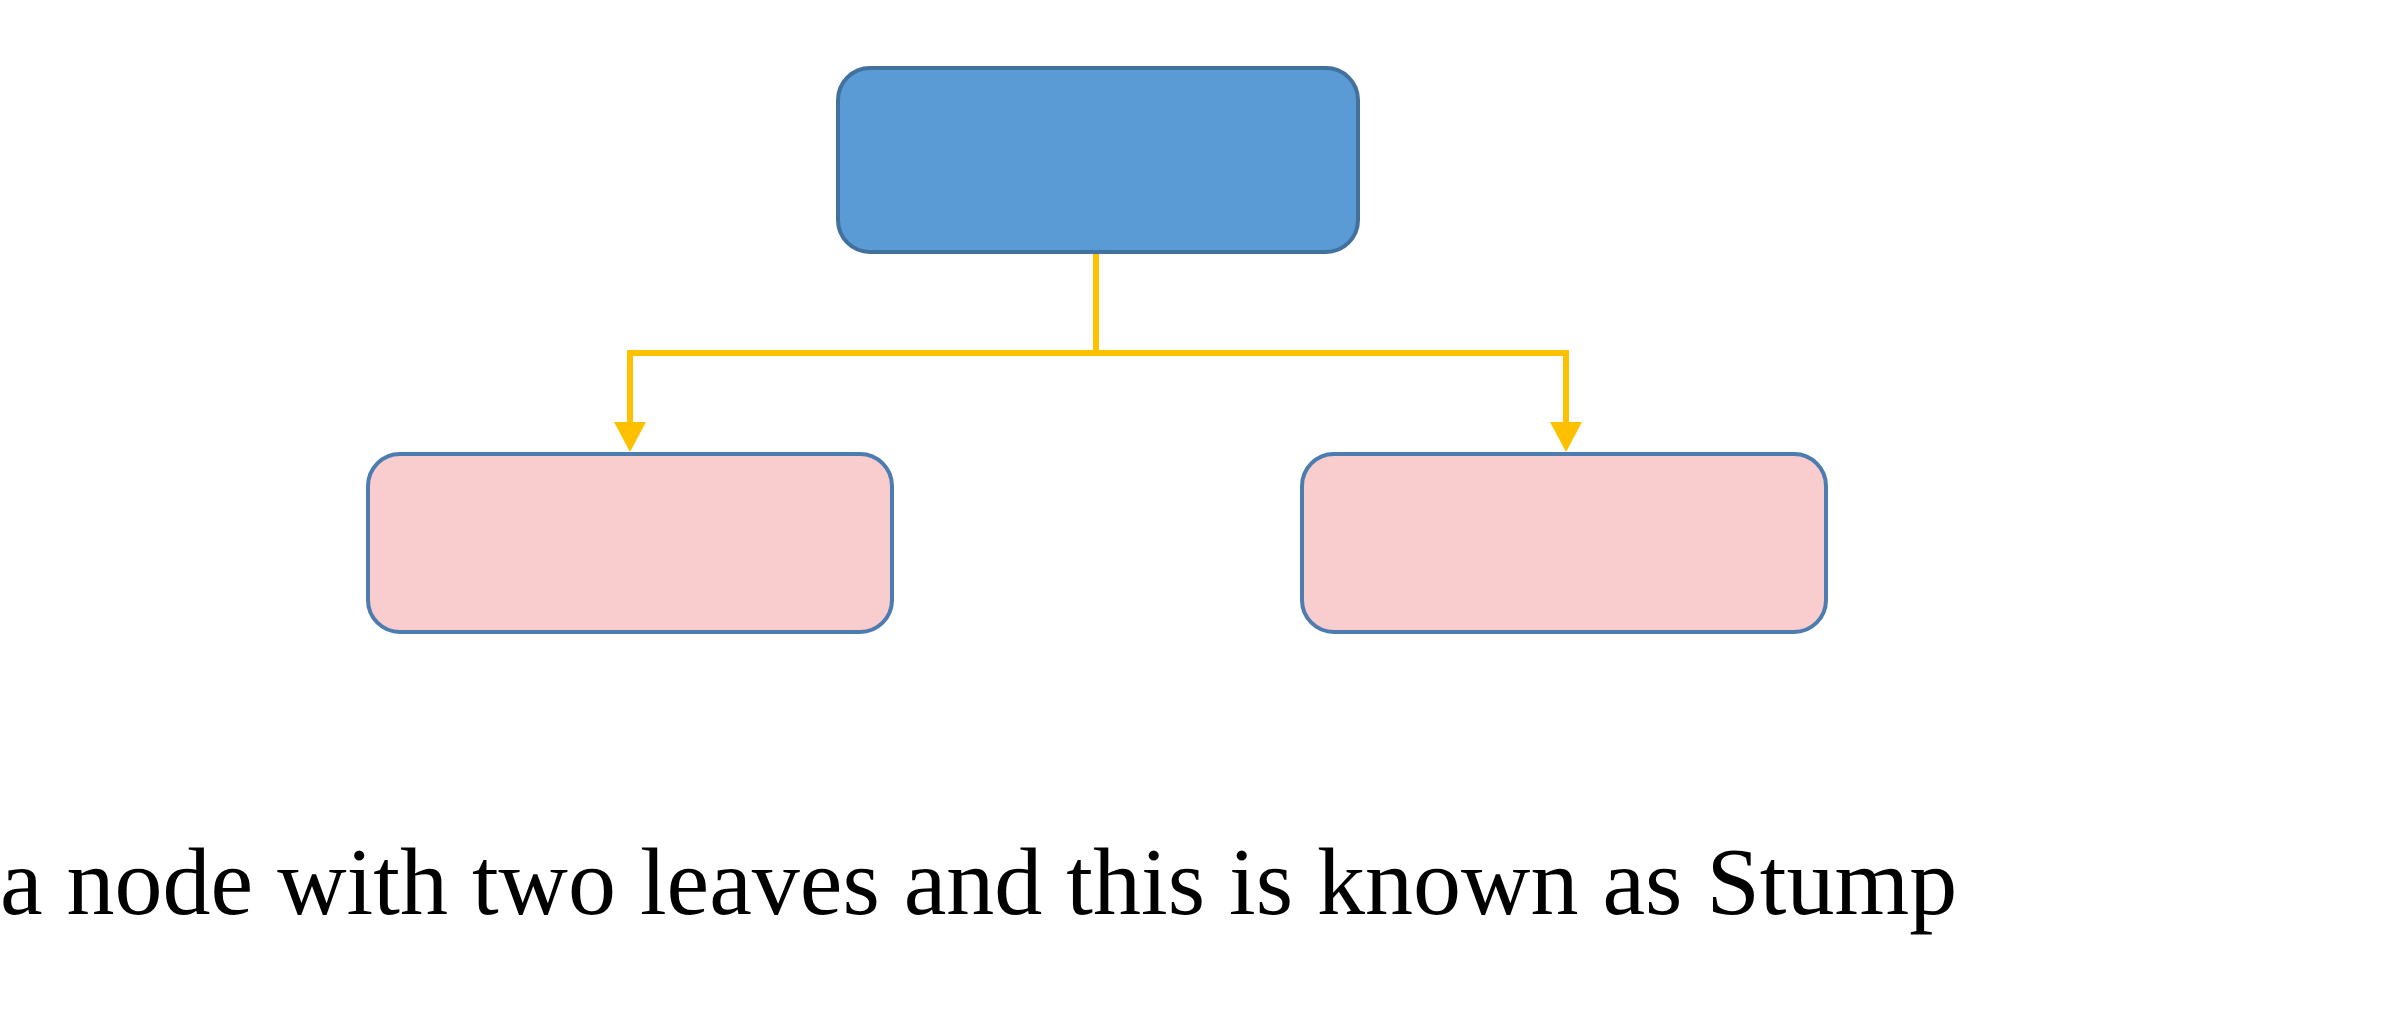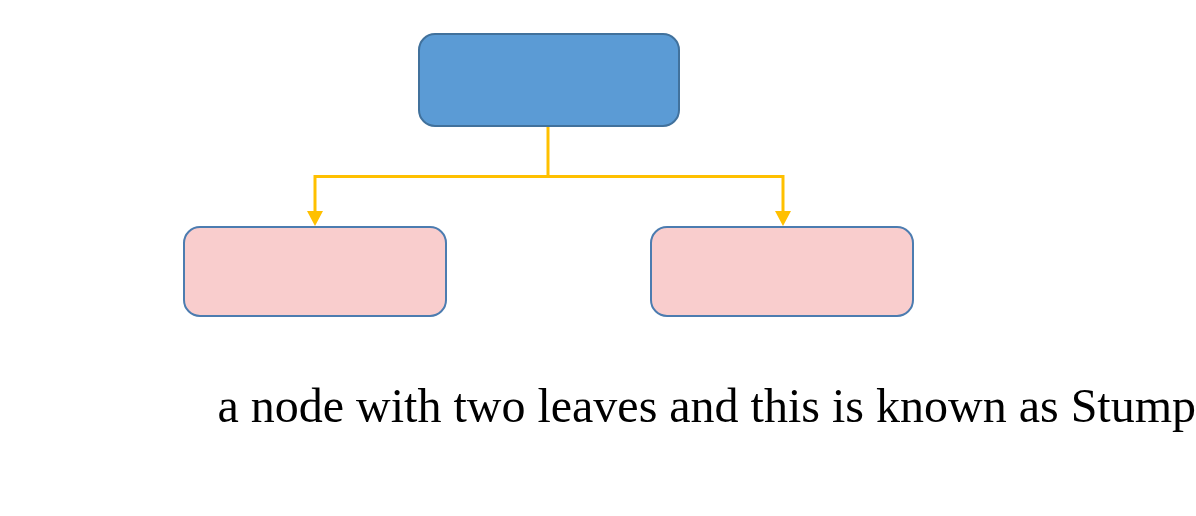--- a/index.html
+++ b/index.html
@@ -62,23 +62,23 @@
     left: 650px;
     top: 226px;
   }
   .node .node-label {
     font-size: 20px;
     color: #000000;
   }
   .caption {
     position: absolute;
     left: 0;
-    top: 376px;
+    top: 412px;
     width: 1196px;
-    text-align: right;
+    text-align: left;
     font-family: "Liberation Serif", serif;
     font-size: 48px;
     line-height: 1.25;
     color: var(--caption-text, #000000);
     white-space: nowrap;
   }
 </style>
 </head>
 <body>
 

